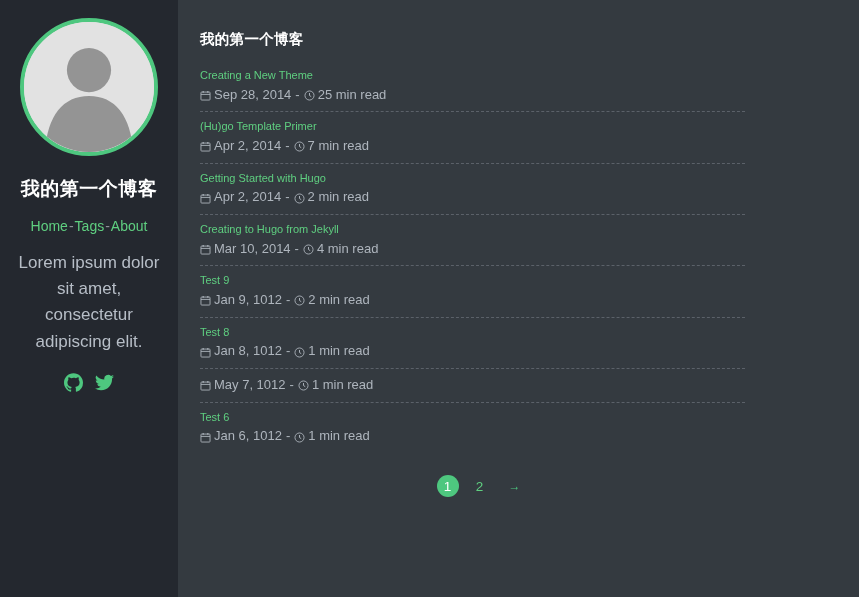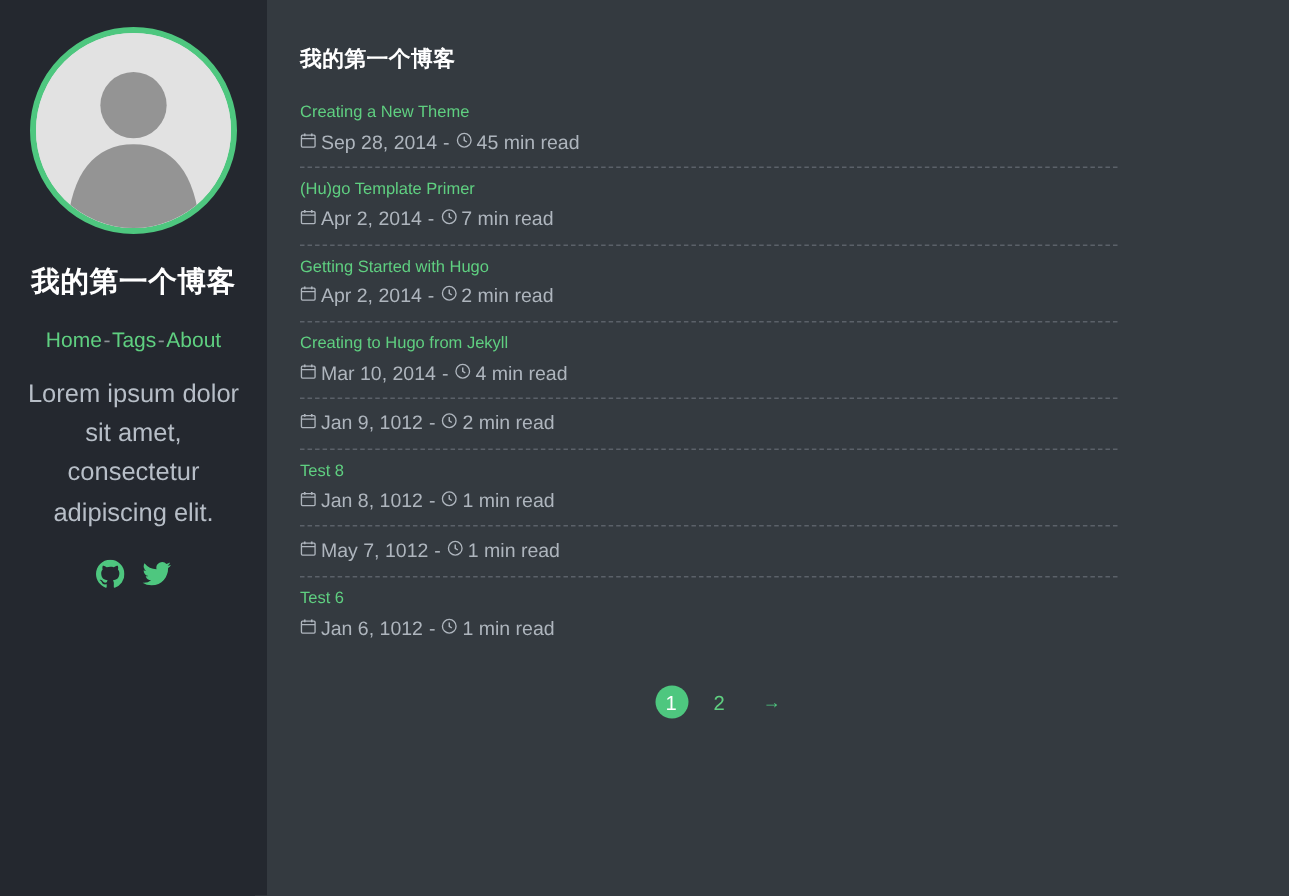--- a/index.html
+++ b/index.html
@@ -117,20 +117,21 @@
     color: #5fcf80;
     text-decoration: none;
     line-height: 1.25;
     margin-bottom: 4px;
   }
 
   .post-meta {
     font-size: 13px;
     color: #aeb5bd;
     display: flex;
+    align-items: center;
     line-height: 1.2;
     white-space: nowrap;
   }
   .meta-icon {
     display: inline-block;
     width: 11px;
     height: 11px;
     margin-right: 3px;
     position: relative;
     top: 1px;
@@ -232,21 +233,21 @@
             </svg>
           </span>
           <span>Sep 28, 2014</span>
           <span class="meta-dash">-</span>
           <span class="meta-icon">
             <svg viewBox="0 0 16 16" fill="none" stroke="#aeb5bd" stroke-width="1.3">
               <circle cx="8" cy="8" r="6.6"></circle>
               <path d="M8 4.4V8l2.5 1.7" stroke-width="1.4"></path>
             </svg>
           </span>
-          <span>45 min read</span>
+          <span>25 min read</span>
         </div>
       </div>
       <hr class="post-sep">
       <div class="post-item">
         <a href="#" class="post-title">(Hu)go Template Primer</a>
         <div class="post-meta">
           <span class="meta-icon">
             <svg viewBox="0 0 16 16" fill="none" stroke="#aeb5bd" stroke-width="1.3">
               <rect x="1.4" y="3" width="13.2" height="11.6" rx="1"></rect>
               <path d="M1.4 6.4h13.2"></path>
@@ -303,20 +304,21 @@
             <svg viewBox="0 0 16 16" fill="none" stroke="#aeb5bd" stroke-width="1.3">
               <circle cx="8" cy="8" r="6.6"></circle>
               <path d="M8 4.4V8l2.5 1.7" stroke-width="1.4"></path>
             </svg>
           </span>
           <span>4 min read</span>
         </div>
       </div>
       <hr class="post-sep">
       <div class="post-item">
+        <a href="#" class="post-title">Test 9</a>
         <div class="post-meta">
           <span class="meta-icon">
             <svg viewBox="0 0 16 16" fill="none" stroke="#aeb5bd" stroke-width="1.3">
               <rect x="1.4" y="3" width="13.2" height="11.6" rx="1"></rect>
               <path d="M1.4 6.4h13.2"></path>
               <path d="M4.6 1.4v2.6M11.4 1.4v2.6" stroke-width="1.6"></path>
             </svg>
           </span>
           <span>Jan 9, 1012</span>
           <span class="meta-dash">-</span>

